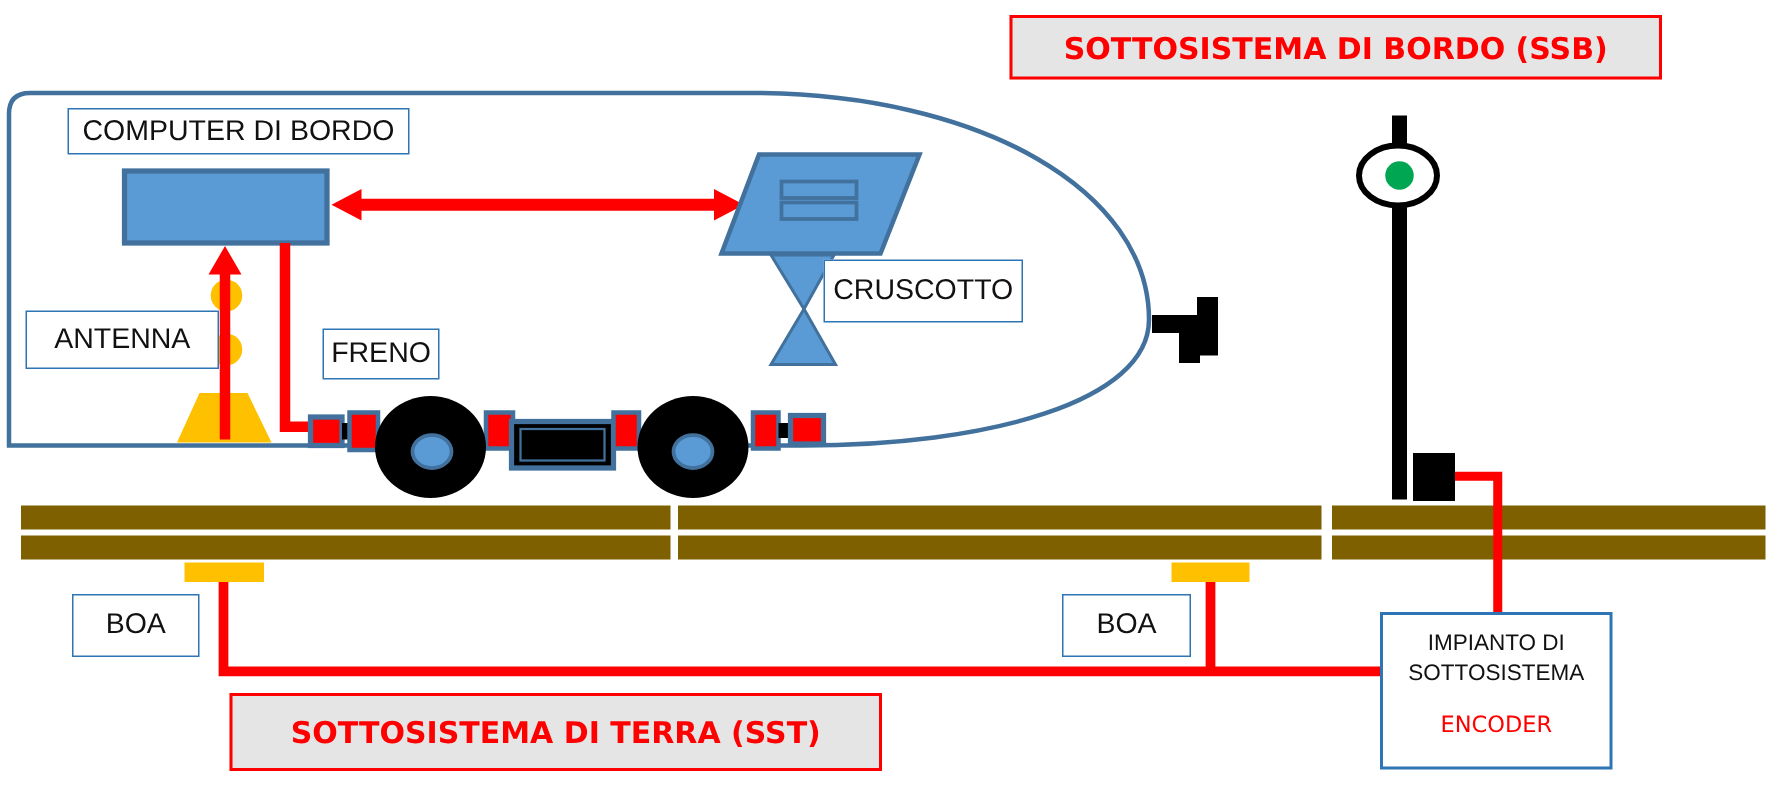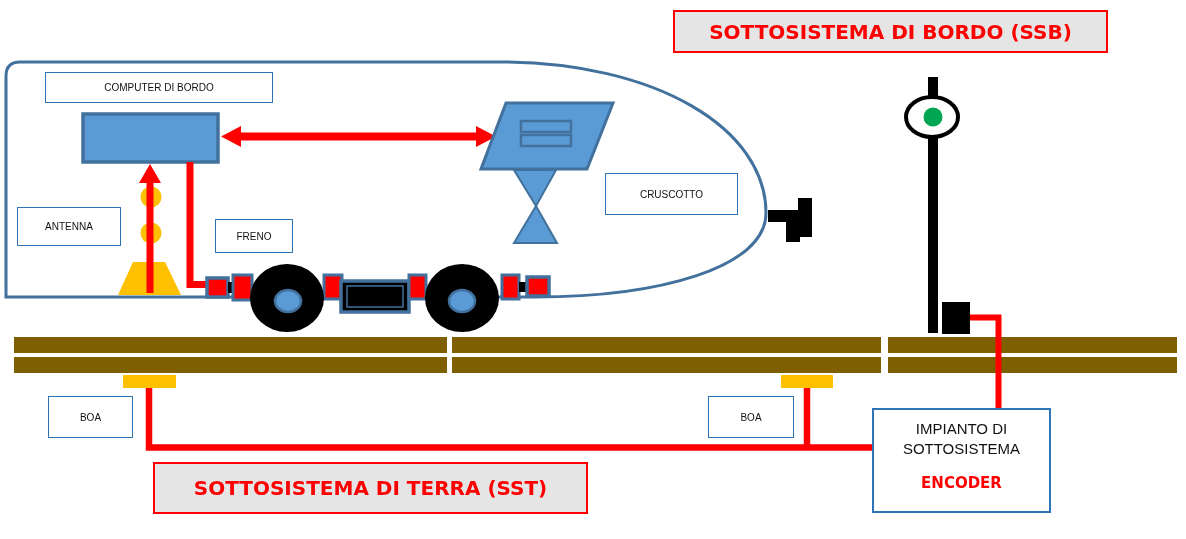--- a/index.html
+++ b/index.html
@@ -5,38 +5,38 @@
   html,body{margin:0;padding:0;background:#ffffff;}
   body{
     width:1186px;height:539px;position:relative;overflow:hidden;
     font-family:"Liberation Sans", sans-serif;
   }
   #diagram-svg{position:absolute;left:0;top:0;width:1186px;height:539px;}
   .label-box{
     position:absolute;box-sizing:border-box;background:#ffffff;
     border:1.6px solid var(--label-border,#2E75B6);
     display:flex;align-items:center;justify-content:center;
-    font-size:10px;color:#111;white-space:nowrap;
+    font-size:19px;color:#111;white-space:nowrap;
   }
   .header-box{
     position:absolute;box-sizing:border-box;background:#e5e5e5;
     border:2px solid var(--red,#FF0000);
     display:flex;align-items:center;justify-content:center;
     font-family:"DejaVu Sans", sans-serif;
     font-size:20px;font-weight:bold;color:var(--red,#FF0000);white-space:nowrap;
   }
   .impianto-box{
     position:absolute;box-sizing:border-box;background:#ffffff;
     border:2px solid var(--label-border,#2E75B6);
     display:flex;flex-direction:column;align-items:center;
     font-size:15px;color:#111;text-align:center;
   }
   .impianto-box .line{line-height:20px;}
   .encoder-text{
-    margin-top:15px;color:var(--red,#FF0000);font-weight:bold;
+    margin-top:15px;color:var(--red,#FF0000);font-weight:normal;
     font-family:"DejaVu Sans", sans-serif;font-size:15px;
   }
 </style>
 </head>
 <body>
 
 <svg id="diagram-svg" viewBox="0 0 1186 539">
 
   <path d="M 20 62 H 500 C 655 62 766 128 766 213 C 766 268 658 297 535 297 H 6 V 76 Q 6 62 20 62 Z" fill="#ffffff" stroke="var(--blue-border)" stroke-width="3"></path>
 
@@ -113,41 +113,41 @@
 </svg>
 
 <div class="header-box" style="left:673px;top:10px;width:435px;height:43px;">
   <span>SOTTOSISTEMA DI BORDO (SSB)</span>
 </div>
 
 <div class="label-box" style="left:45px;top:72px;width:228px;height:31px;">
   <span>COMPUTER DI BORDO</span>
 </div>
 
-<div class="label-box" style="left:17px;top:207px;width:104px;height:39px;">
+<div class="label-box" style="left:17px;top:207px;width:129px;height:39px;">
   <span>ANTENNA</span>
 </div>
 
 <div class="label-box" style="left:215px;top:219px;width:78px;height:34px;">
   <span>FRENO</span>
 </div>
 
-<div class="label-box" style="left:605px;top:173px;width:133px;height:42px;">
+<div class="label-box" style="left:549px;top:173px;width:133px;height:42px;">
   <span>CRUSCOTTO</span>
 </div>
 
 <div class="label-box" style="left:48px;top:396px;width:85px;height:42px;">
   <span>BOA</span>
 </div>
 
 <div class="label-box" style="left:708px;top:396px;width:86px;height:42px;">
   <span>BOA</span>
 </div>
 
-<div class="impianto-box" style="left:872px;top:408px;width:179px;height:105px;padding-top:9px;">
+<div class="impianto-box" style="left:920px;top:408px;width:155px;height:105px;padding-top:9px;">
   <div class="line">IMPIANTO DI</div>
   <div class="line">SOTTOSISTEMA</div>
   <div class="encoder-text">ENCODER</div>
 </div>
 
 <div class="header-box" style="left:153px;top:462px;width:435px;height:52px;">
   <span>SOTTOSISTEMA DI TERRA (SST)</span>
 </div>
 
 </body></html>

